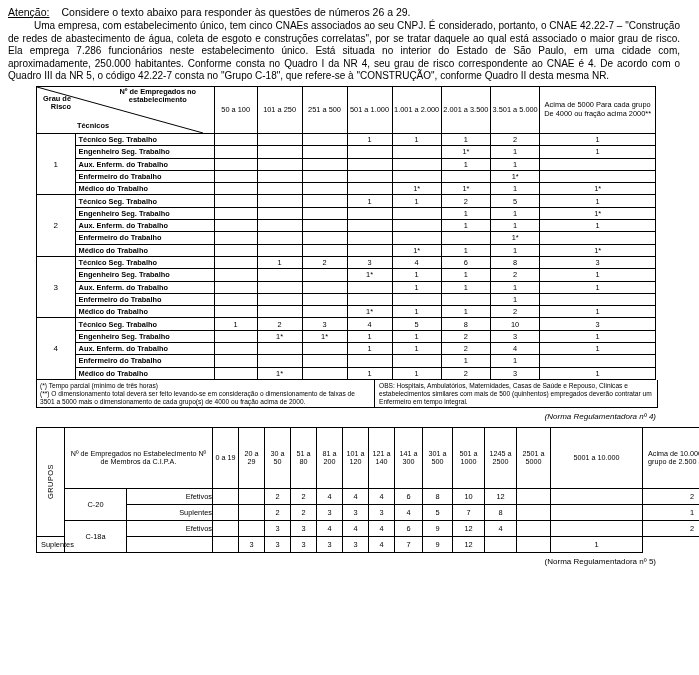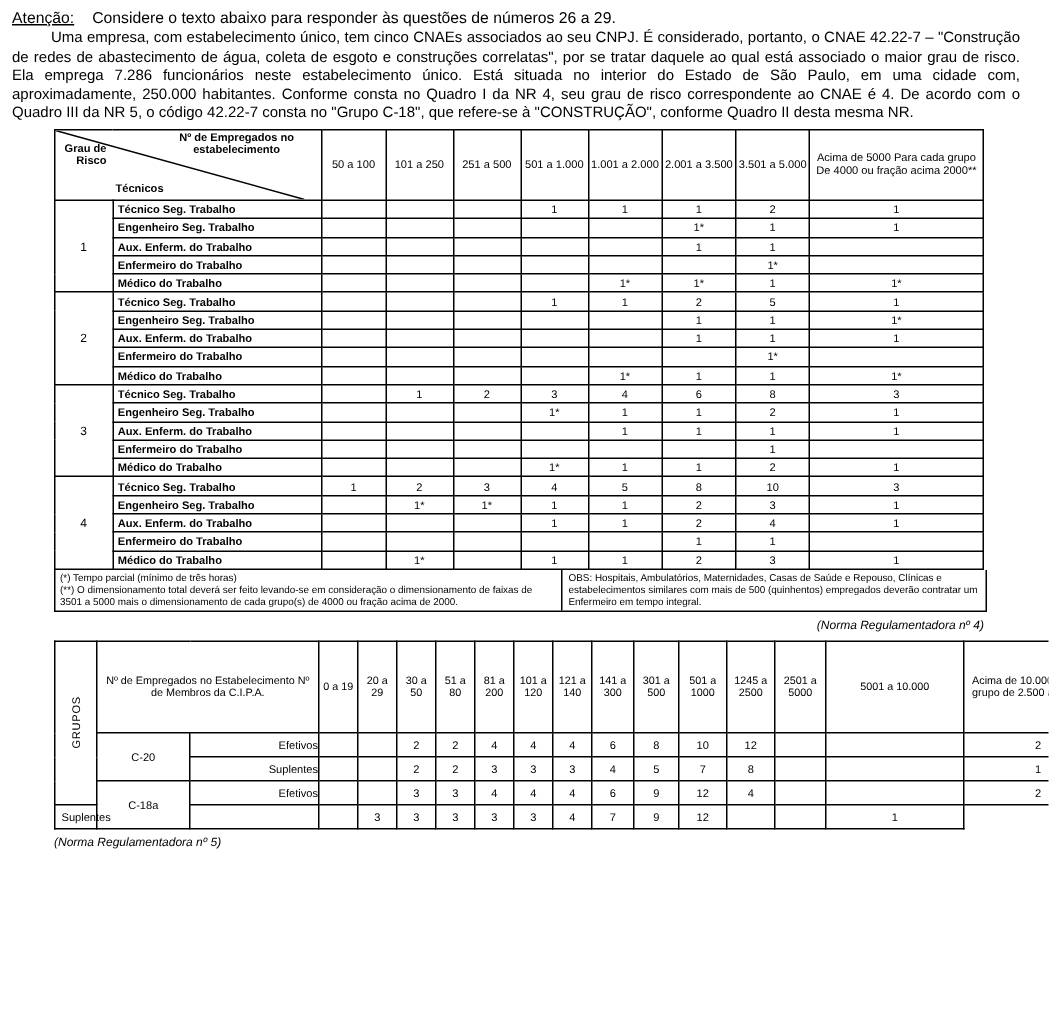--- a/index.html
+++ b/index.html
@@ -127,21 +127,21 @@
   .t2 td.desc{
     width:84px;text-align:right;padding-left:4px;font-size:7.4px;
   }
   .t2 td.h{
     height:58px;font-size:7.2px;line-height:8.4px;padding:1px;
   }
   .t2 td.r{height:15px;}
   .t2 td.last{width:96px;}
   .normref2{
     width:620px;margin-left:28px;
-    font-size:8px;font-style:italic;
+    text-align:right;font-size:8px;
     padding:4px 2px 0 0;
   }
 </style>
 </head>
 <body>
 
 <div class="page">
 
   <div class="intro-line">
     <span class="lbl">Atenção:</span><span>Considere o texto abaixo para responder às questões de números 26 a 29.</span>

